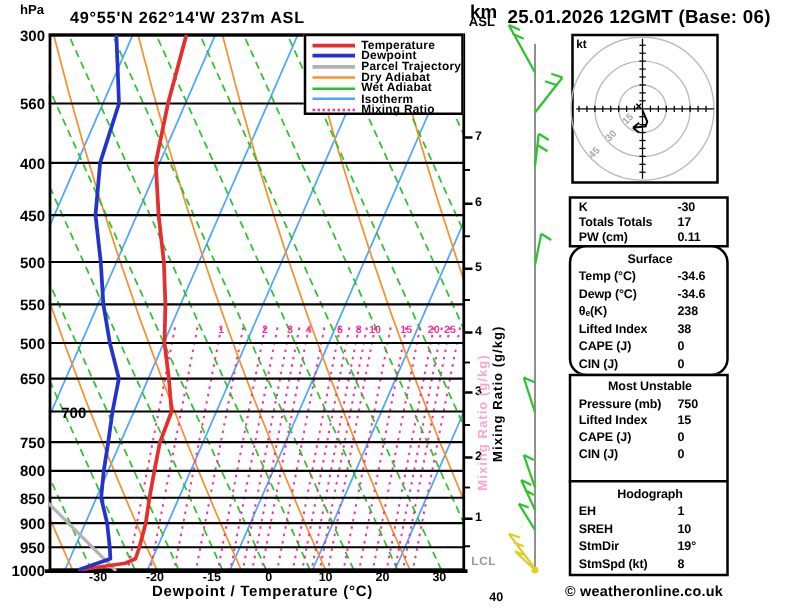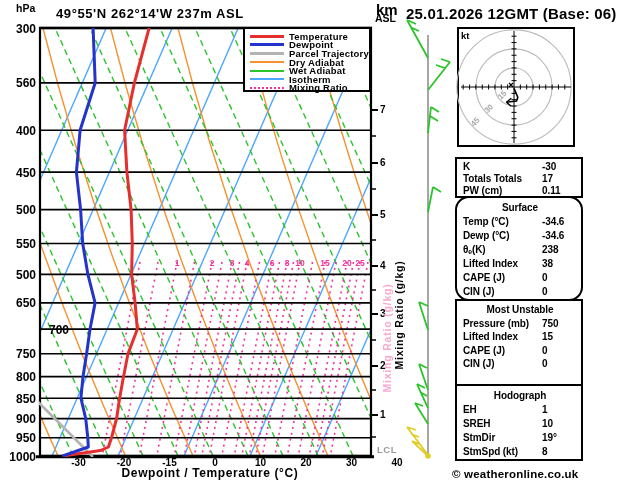--- a/index.html
+++ b/index.html
@@ -265,21 +265,21 @@
       <div class="lbl ptick" style="top: 413.045px;">900</div>
       <div class="lbl ptick" style="top: 432.266px;">950</div>
       <div class="lbl ptick" style="top: 450.5px;">1000</div>
       <div class="lbl ttick" style="left: 62.5px;">-30</div>
       <div class="lbl ttick" style="left: 108px;">-20</div>
       <div class="lbl ttick" style="left: 153.5px;">-15</div>
       <div class="lbl ttick" style="left: 199px;">0</div>
       <div class="lbl ttick" style="left: 244.5px;">10</div>
       <div class="lbl ttick" style="left: 290px;">20</div>
       <div class="lbl ttick" style="left: 335.5px;">30</div>
-      <div class="lbl ttick" style="left: 381px;">40</div>
+      <div class="lbl ttick" style="left: 381px; margin-top: 16px;">40</div>
       <div class="lbl kmtick" style="top: 104.5px;">7</div>
       <div class="lbl kmtick" style="top: 157.5px;">6</div>
       <div class="lbl kmtick" style="top: 209.5px;">5</div>
       <div class="lbl kmtick" style="top: 260.5px;">4</div>
       <div class="lbl kmtick" style="top: 308.5px;">3</div>
       <div class="lbl kmtick" style="top: 360.5px;">2</div>
       <div class="lbl kmtick" style="top: 409.5px;">1</div>
       <div class="lbl mrnum" style="left: 169px;">1</div>
       <div class="lbl mrnum" style="left: 204px;">2</div>
       <div class="lbl mrnum" style="left: 224px;">3</div>

